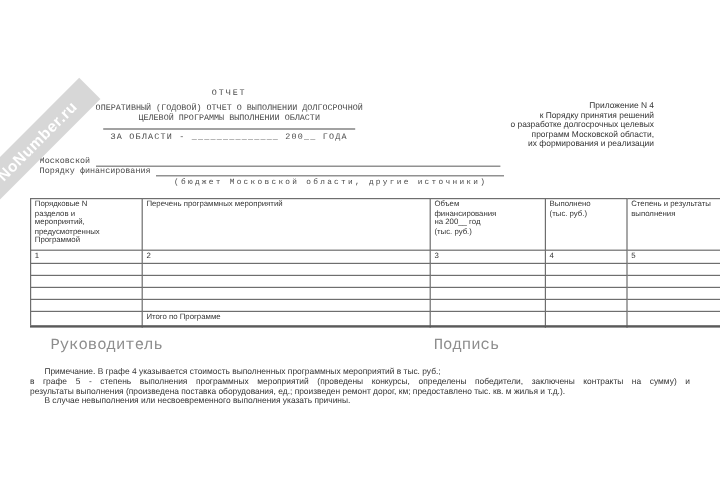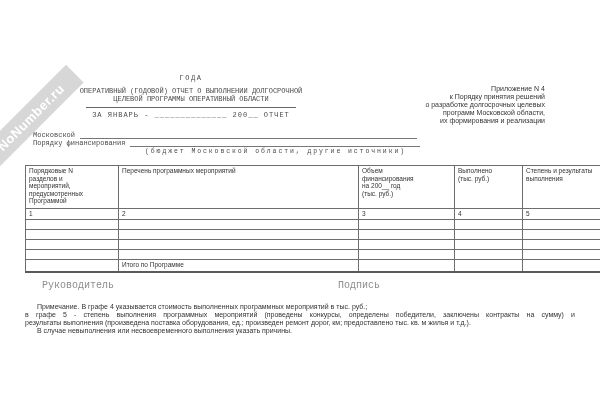--- a/index.html
+++ b/index.html
@@ -59,21 +59,21 @@
     vertical-align:top;font-weight:normal;overflow:hidden;
   }
   .pre{white-space:pre-line;}
   .hdr-row th{height:40px;}
   .num-row td{height:8px;line-height:7px;}
   .empty-row td{height:7px;}
   .total-row td{height:9px;line-height:8px;}
   .c1{width:86px;}.c2{width:233px;}.c3{width:89px;}.c4{width:61px;}.c5{width:83px;}
 
   
-  .sign-row{margin:7px 0 0 42px;font-size:10px;color:#8d8d8d;}
+  .sign-row{margin:7px 0 0 42px;font-size:13px;color:#8d8d8d;}
   .sign-row .sign{margin-left:218px;}
 
   
   .note{margin:12px 25px 0 25px;font-size:7px;line-height:8px;color:#333;}
   .note .indent{text-indent:12px;}
   .note .stretch{text-align:justify;text-align-last:justify;}
 </style>
 </head>
 <body>
 
@@ -85,25 +85,25 @@
 
   <div class="appendix">
     <div>Приложение N 4</div>
     <div>к Порядку принятия решений</div>
     <div>о разработке долгосрочных целевых</div>
     <div>программ Московской области,</div>
     <div>их формирования и реализации</div>
   </div>
 
   <div class="title-block mono">
-    <div class="form-label">ГОДА</div>
+    <div class="form-label">ОТЧЕТ</div>
     <div class="title-line">ОПЕРАТИВНЫЙ (ГОДОВОЙ) ОТЧЕТ О ВЫПОЛНЕНИИ ДОЛГОСРОЧНОЙ</div>
-    <div class="title-line">ЦЕЛЕВОЙ ПРОГРАММЫ ОПЕРАТИВНЫЙ ОБЛАСТИ</div>
+    <div class="title-line">ЦЕЛЕВОЙ ПРОГРАММЫ ВЫПОЛНЕНИИ ОБЛАСТИ</div>
     <div class="blank-line"></div>
-    <div class="period-line">ЗА ЯНВАРЬ - ______________ 200__ ОТЧЕТ</div>
+    <div class="period-line">ЗА ОБЛАСТИ - ______________ 200__ ГОДА</div>
   </div>
 
   <div class="fields mono">
     <div class="field-row">
       <span>Московской</span>
       <span class="fill-line w340"></span>
     </div>
     <div class="field-row">
       <span>Порядку финансирования</span>
       <span class="fill-line w293"></span>

